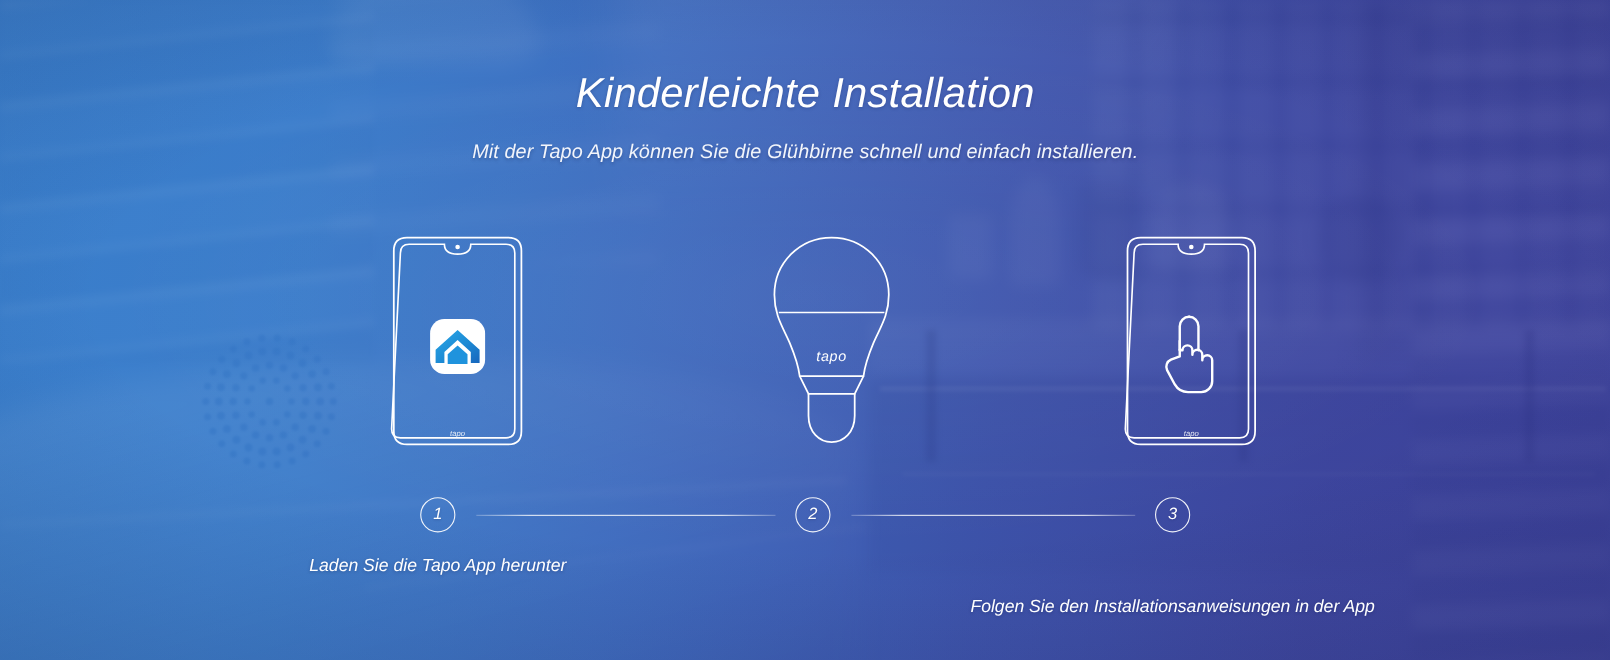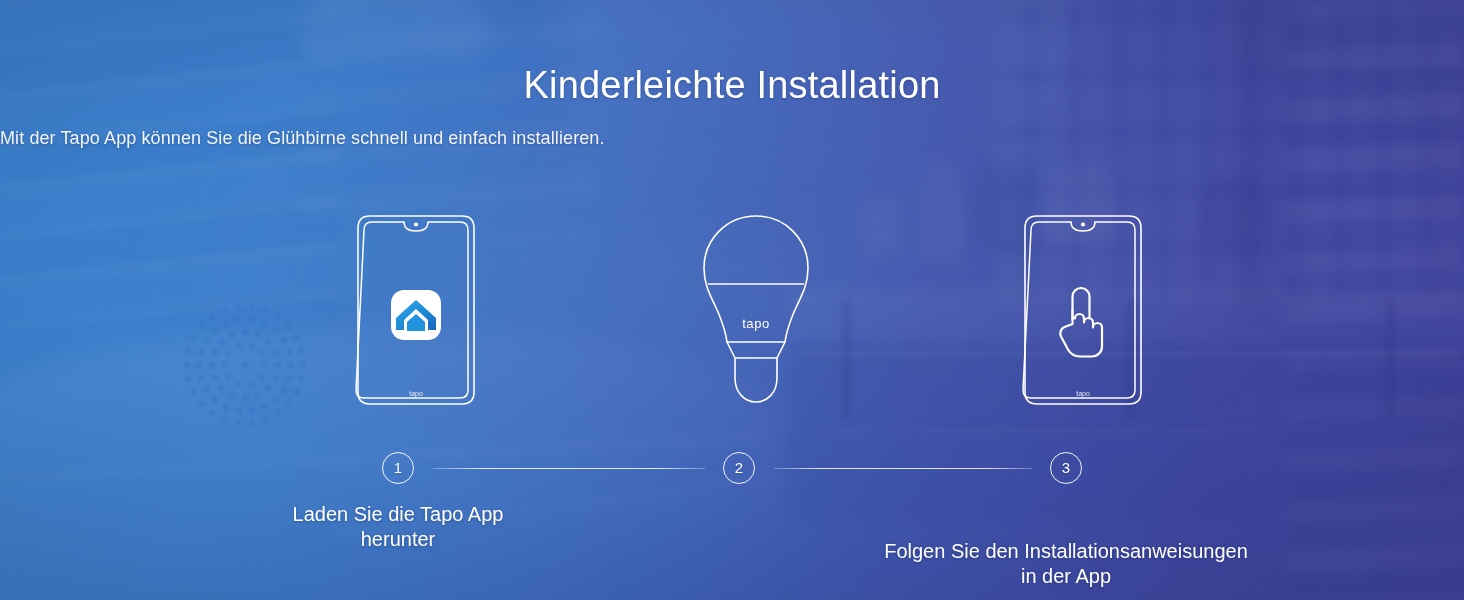--- a/index.html
+++ b/index.html
@@ -183,33 +183,34 @@
       rgba(58,66,160,0.66) 82%,
       rgba(60,64,158,0.70) 100%);
   }
   .bg-vignette {
     position:absolute; inset:0;
     background: radial-gradient(ellipse 80% 70% at 50% 45%,
        rgba(255,255,255,0.05) 0%, rgba(0,0,0,0.0) 55%, rgba(18,24,70,0.18) 100%);
   }
 
   
-  .content { position:absolute; inset:0; }
+  .content { position:absolute; inset:0;font-style:italic; }
 
   .headline {
     position:absolute; top:64px; left:0; width:100%;
     text-align:center;
     color:#ffffff;
     font-size:38px;
     font-weight:400;
     letter-spacing:.2px;
     text-shadow:0 1px 3px rgba(20,30,80,.28);
   }
   .subhead {
     position:absolute; top:128px; left:0; width:100%;
+    text-align:center;
     color:#f2f5fb;
     font-size:18px;
     font-weight:400;
     letter-spacing:.1px;
     text-shadow:0 1px 3px rgba(20,30,80,.30);
   }
 
   
   .figures { position:absolute; top:210px; left:16px; width:100%; height:215px; }
   .figure { position:absolute; top:0; }
@@ -244,21 +245,21 @@
         rgba(255,255,255,.25) 0%, rgba(255,255,255,.85) 18%,
         rgba(255,255,255,.85) 82%, rgba(255,255,255,.25) 100%);
   }
   .cn1 { left:433px; width:272px; }
   .cn2 { left:774px; width:258px; }
 
   .step-label {
     position:absolute;
     top:50px;
     color:#ffffff;
-    font-size:20px;
+    font-size:16px;
     line-height:25px;
     text-align:center;
     font-weight:400;
     text-shadow:0 1px 3px rgba(20,30,80,.32);
   }
   .l1 { left:268px; width:260px; }
   .l2 { left:613px; width:260px; }
   .l3 { left:880px; width:372px;margin-top:37px; }
 </style>
 </head>

